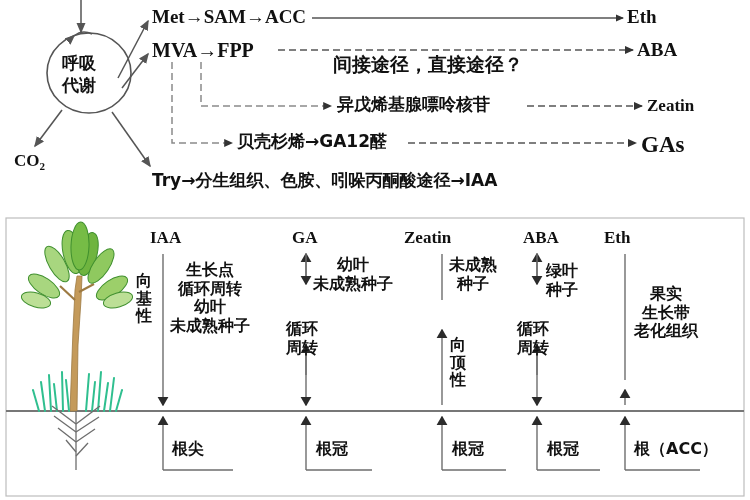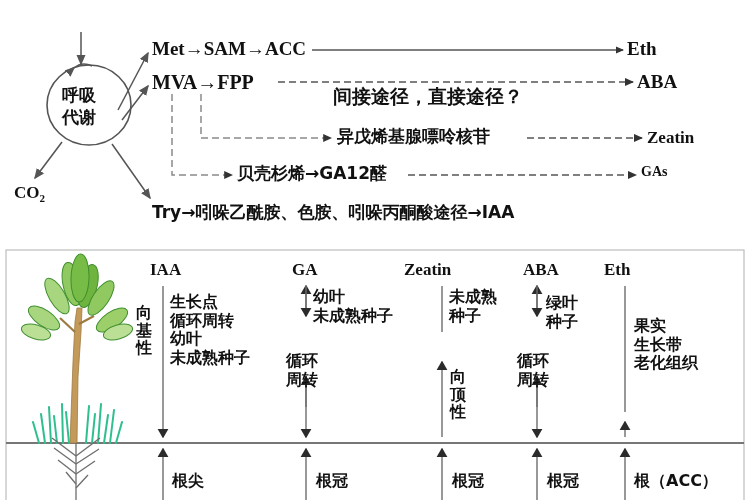--- a/index.html
+++ b/index.html
@@ -1,37 +1,37 @@
 <!DOCTYPE html>
 <html><head>
 <meta charset="utf-8">
 <style>
   html,body{margin:0;padding:0;}
   body{
     width:750px;height:500px;background:#ffffff;
     font-family:"Liberation Serif","DejaVu Serif",serif;
     color:#111;position:relative;overflow:hidden;
   }
-  #root{position:absolute;left:0;top:0;width:750px;height:380px;margin-top:32px;}
+  #root{position:absolute;left:0;top:0;width:750px;height:380px;}
   svg.layer{position:absolute;left:0;top:0;width:750px;height:500px;pointer-events:none;}
   .lbl{position:absolute;white-space:nowrap;line-height:1;}
   .lat{font-family:"Liberation Serif","DejaVu Serif",serif;}
-  .cjk{font-family:"DejaVu Sans","Liberation Sans",sans-serif;font-weight:bold;}
+  .cjk{font-family:"DejaVu Sans","Liberation Sans",sans-serif;font-weight:bold;text-align:center;}
   .b{font-weight:bold;}
 
   
   .t-met   {left:152px; top:7px;  font-size:19px;}
   .t-mva   {left:152px; top:40px; font-size:20px;}
   .t-eth   {left:627px; top:7px;  font-size:19px;}
   .t-aba   {left:637px; top:40px; font-size:19px;}
   .t-quest {left:333px; top:55px; font-size:19px;}
   .t-zeat1 {left:337px; top:96px; font-size:17px;}
   .t-zeatr {left:647px; top:97px; font-size:17px;}
   .t-bqs   {left:237px; top:133px;font-size:17px;}
-  .t-gas   {left:641px; top:133px;font-size:14px;}
+  .t-gas   {left:641px; top:133px;font-size:23px;}
   .t-try   {left:152px; top:172px;font-size:17px;}
   .t-co2   {left:14px;  top:152px;font-size:17px;}
   .t-co2 sub{font-size:11px;}
   .t-resp1 {left:62px;  top:55px; font-size:17px;}
   .t-resp2 {left:62px;  top:77px; font-size:17px;}
 
   
   .hdr{position:absolute;font-size:17px;font-weight:bold;}
   .col-text{position:absolute;font-size:16px;line-height:1.16;}
   .vtext{position:absolute;font-size:16px;line-height:1.1;width:1em;word-break:break-all;text-align:center;}
@@ -175,21 +175,21 @@
 
   <div class="lbl lat b t-met">Met→SAM→ACC</div>
   <div class="lbl lat b t-mva">MVA→FPP</div>
   <div class="lbl lat b t-eth">Eth</div>
   <div class="lbl lat b t-aba">ABA</div>
   <div class="lbl cjk t-zeat1">异戊烯基腺嘌呤核苷</div>
   <div class="lbl cjk t-quest">间接途径，直接途径？</div>
   <div class="lbl lat b t-zeatr">Zeatin</div>
   <div class="lbl cjk t-bqs">贝壳杉烯→GA12醛</div>
   <div class="lbl lat b t-gas">GAs</div>
-  <div class="lbl cjk t-try">Try→吲哚乙酰胺、色胺、吲哚丙酮酸途径→IAA</div>
+  <div class="lbl cjk t-try">Try→分生组织、色胺、吲哚丙酮酸途径→IAA</div>
   <div class="lbl lat b t-co2"><span>CO</span><sub>2</sub></div>
   <div class="lbl cjk t-resp1">呼吸</div>
   <div class="lbl cjk t-resp2">代谢</div>
 
   <div class="hdr lat" style="left:150px;top:228px;">IAA</div>
   <div class="hdr lat" style="left:292px;top:228px;">GA</div>
   <div class="hdr lat" style="left:404px;top:228px;">Zeatin</div>
   <div class="hdr lat" style="left:523px;top:228px;">ABA</div>
   <div class="hdr lat" style="left:604px;top:228px;">Eth</div>
 

